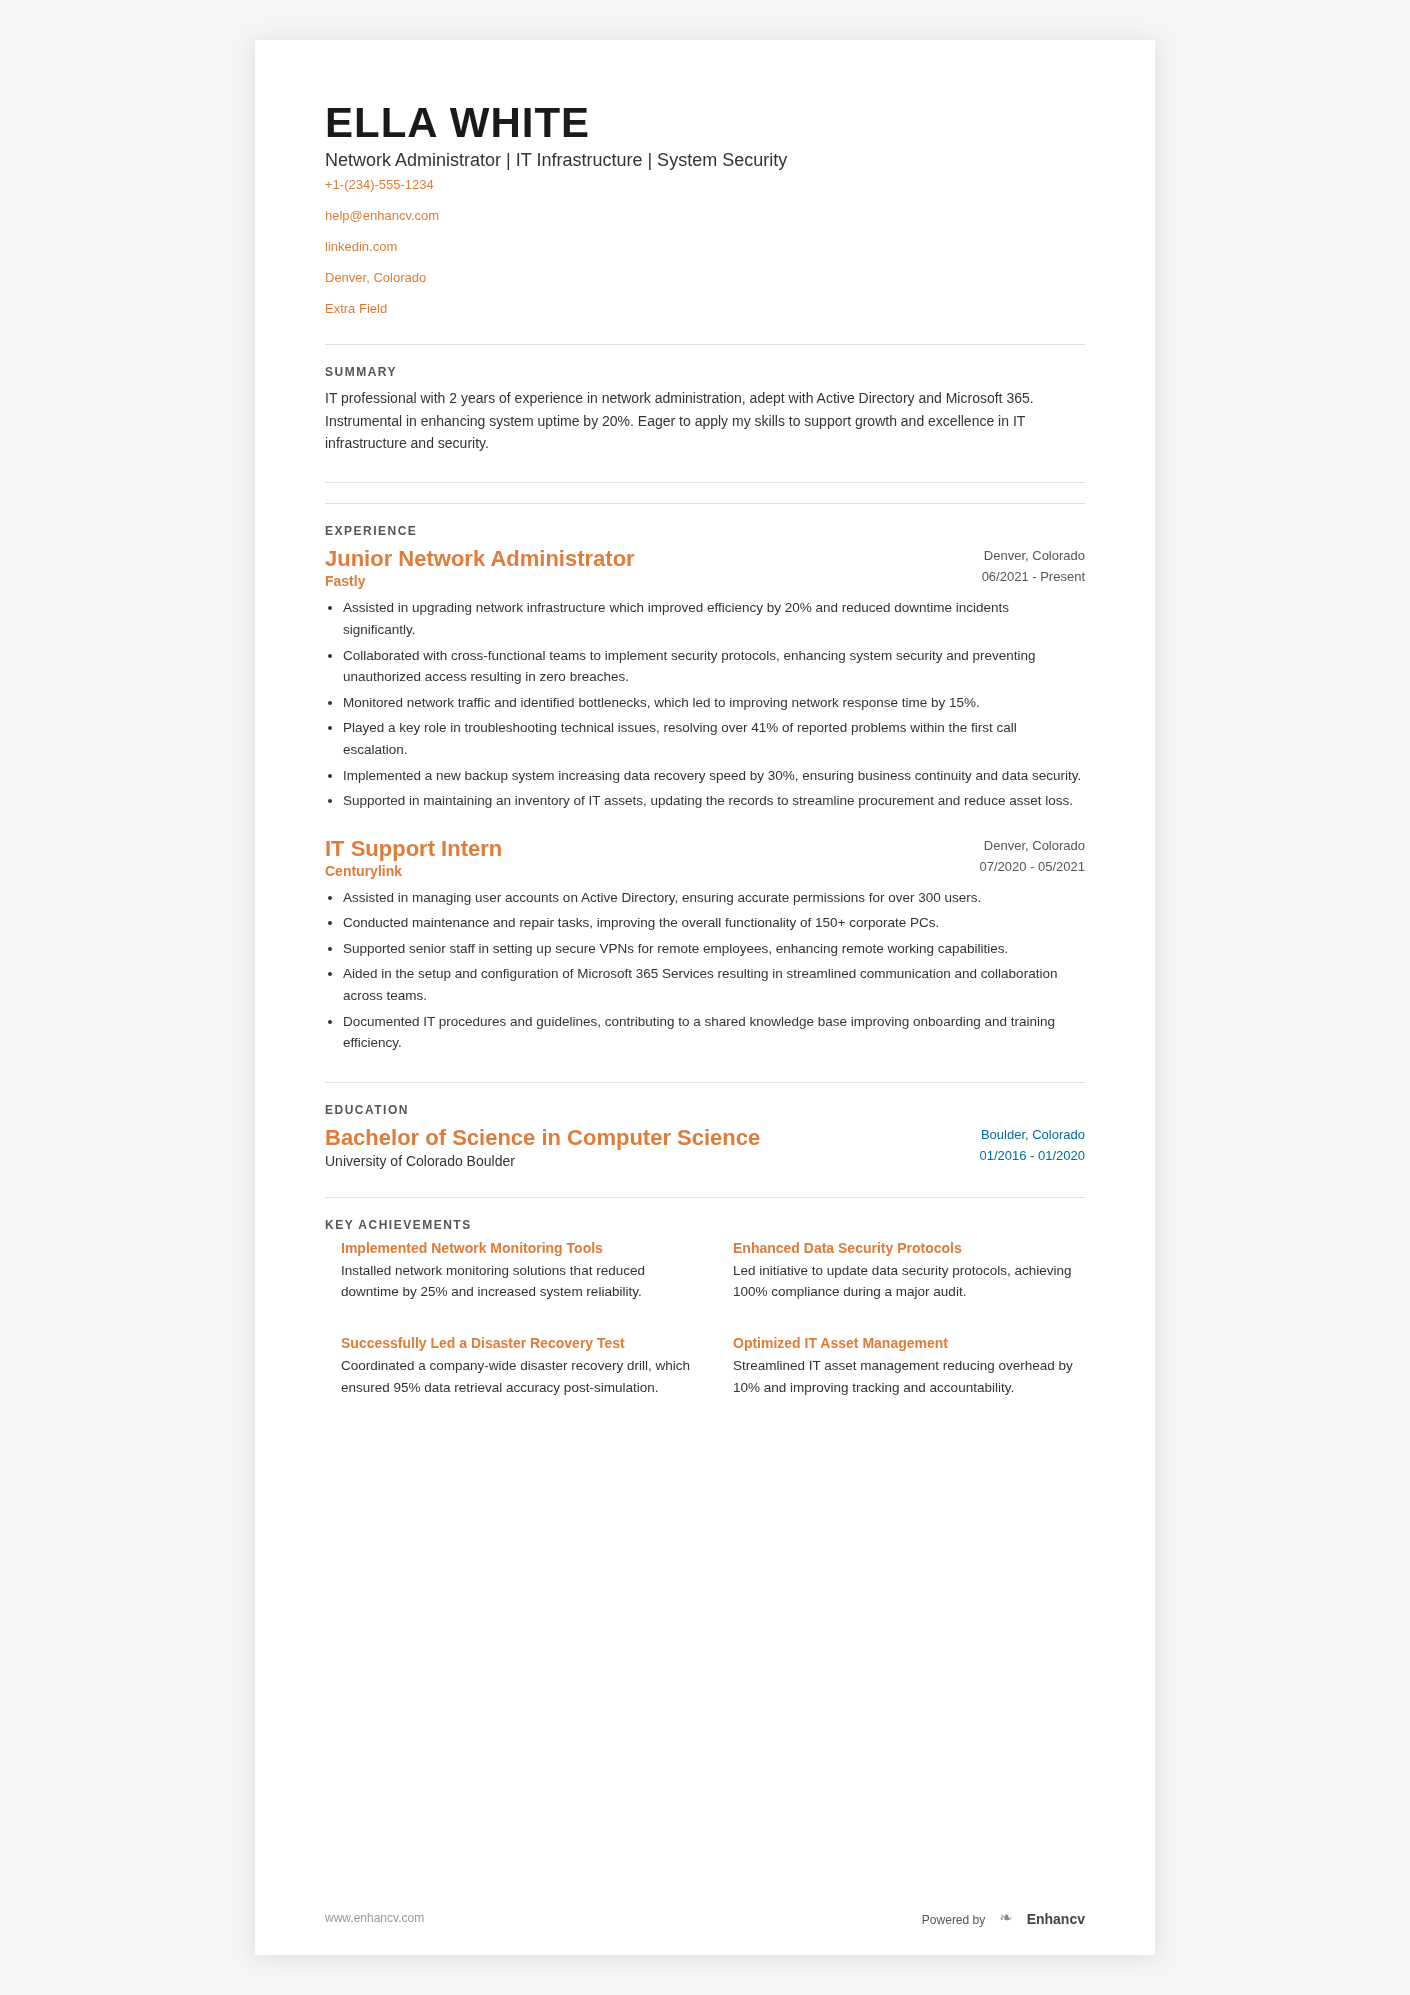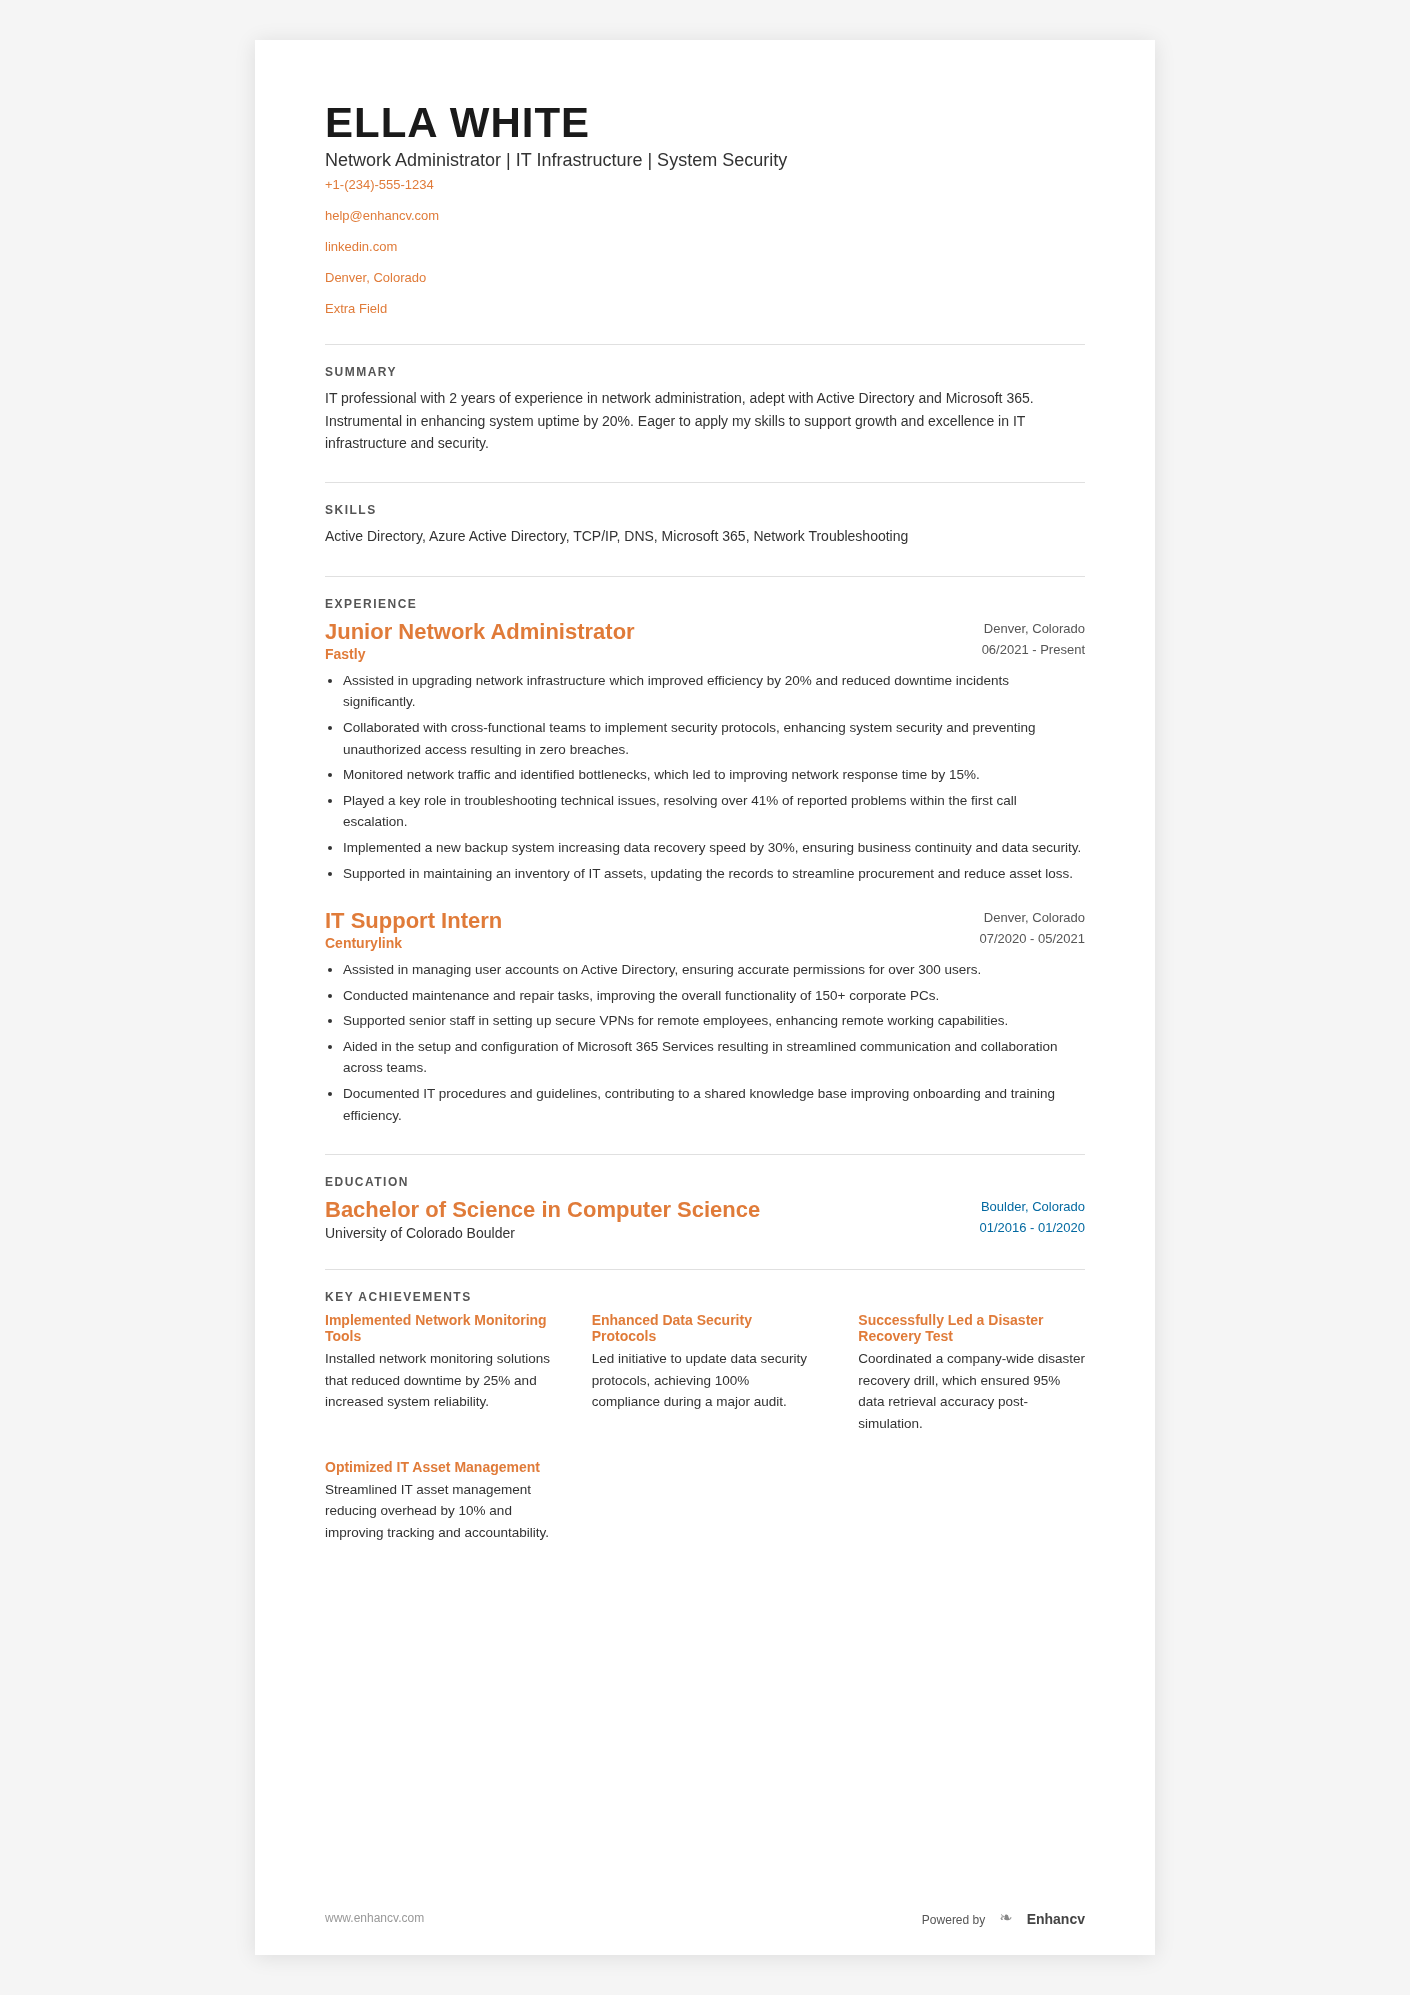--- a/index.html
+++ b/index.html
@@ -116,23 +116,24 @@
       margin-top: 2px;
     }
     .education-location-date {
       text-align: right;
       font-size: 13px;
       color: #0369a1;
       line-height: 1.6;
     }
     .achievements-grid {
       display: grid;
-      grid-template-columns: 1fr 1fr 1fr;
-      gap: 24px 40px;
+      grid-template-columns: 1fr 1fr;
+      gap: 32px 40px;
       margin-top: 6px;
+      margin-left: 16px;
     }
     .achievement-item-title {
       font-size: 14px;
       font-weight: 700;
       color: #e07b39;
       margin-bottom: 4px;
     }
     .achievement-item-text {
       font-size: 13.5px;
       color: #333;
@@ -185,24 +186,20 @@
 
   <hr class="divider">
 
   <div class="section">
     <div class="section-label">SUMMARY</div>
     <div class="section-text">IT professional with 2 years of experience in network administration, adept with Active Directory and Microsoft 365. Instrumental in enhancing system uptime by 20%. Eager to apply my skills to support growth and excellence in IT infrastructure and security.</div>
   </div>
 
   <hr class="divider">
 
-  <div class="section">
-    <div class="section-label">SKILLS</div>
-    <div class="section-text">Active Directory, Azure Active Directory, TCP/IP, DNS, Microsoft 365, Network Troubleshooting</div>
-  </div>
 
   <hr class="divider">
 
   <div class="section">
     <div class="section-label">EXPERIENCE</div>
 
     <div class="experience-entry">
       <div class="experience-header">
         <div>
           <div class="experience-title">Junior Network Administrator</div>

